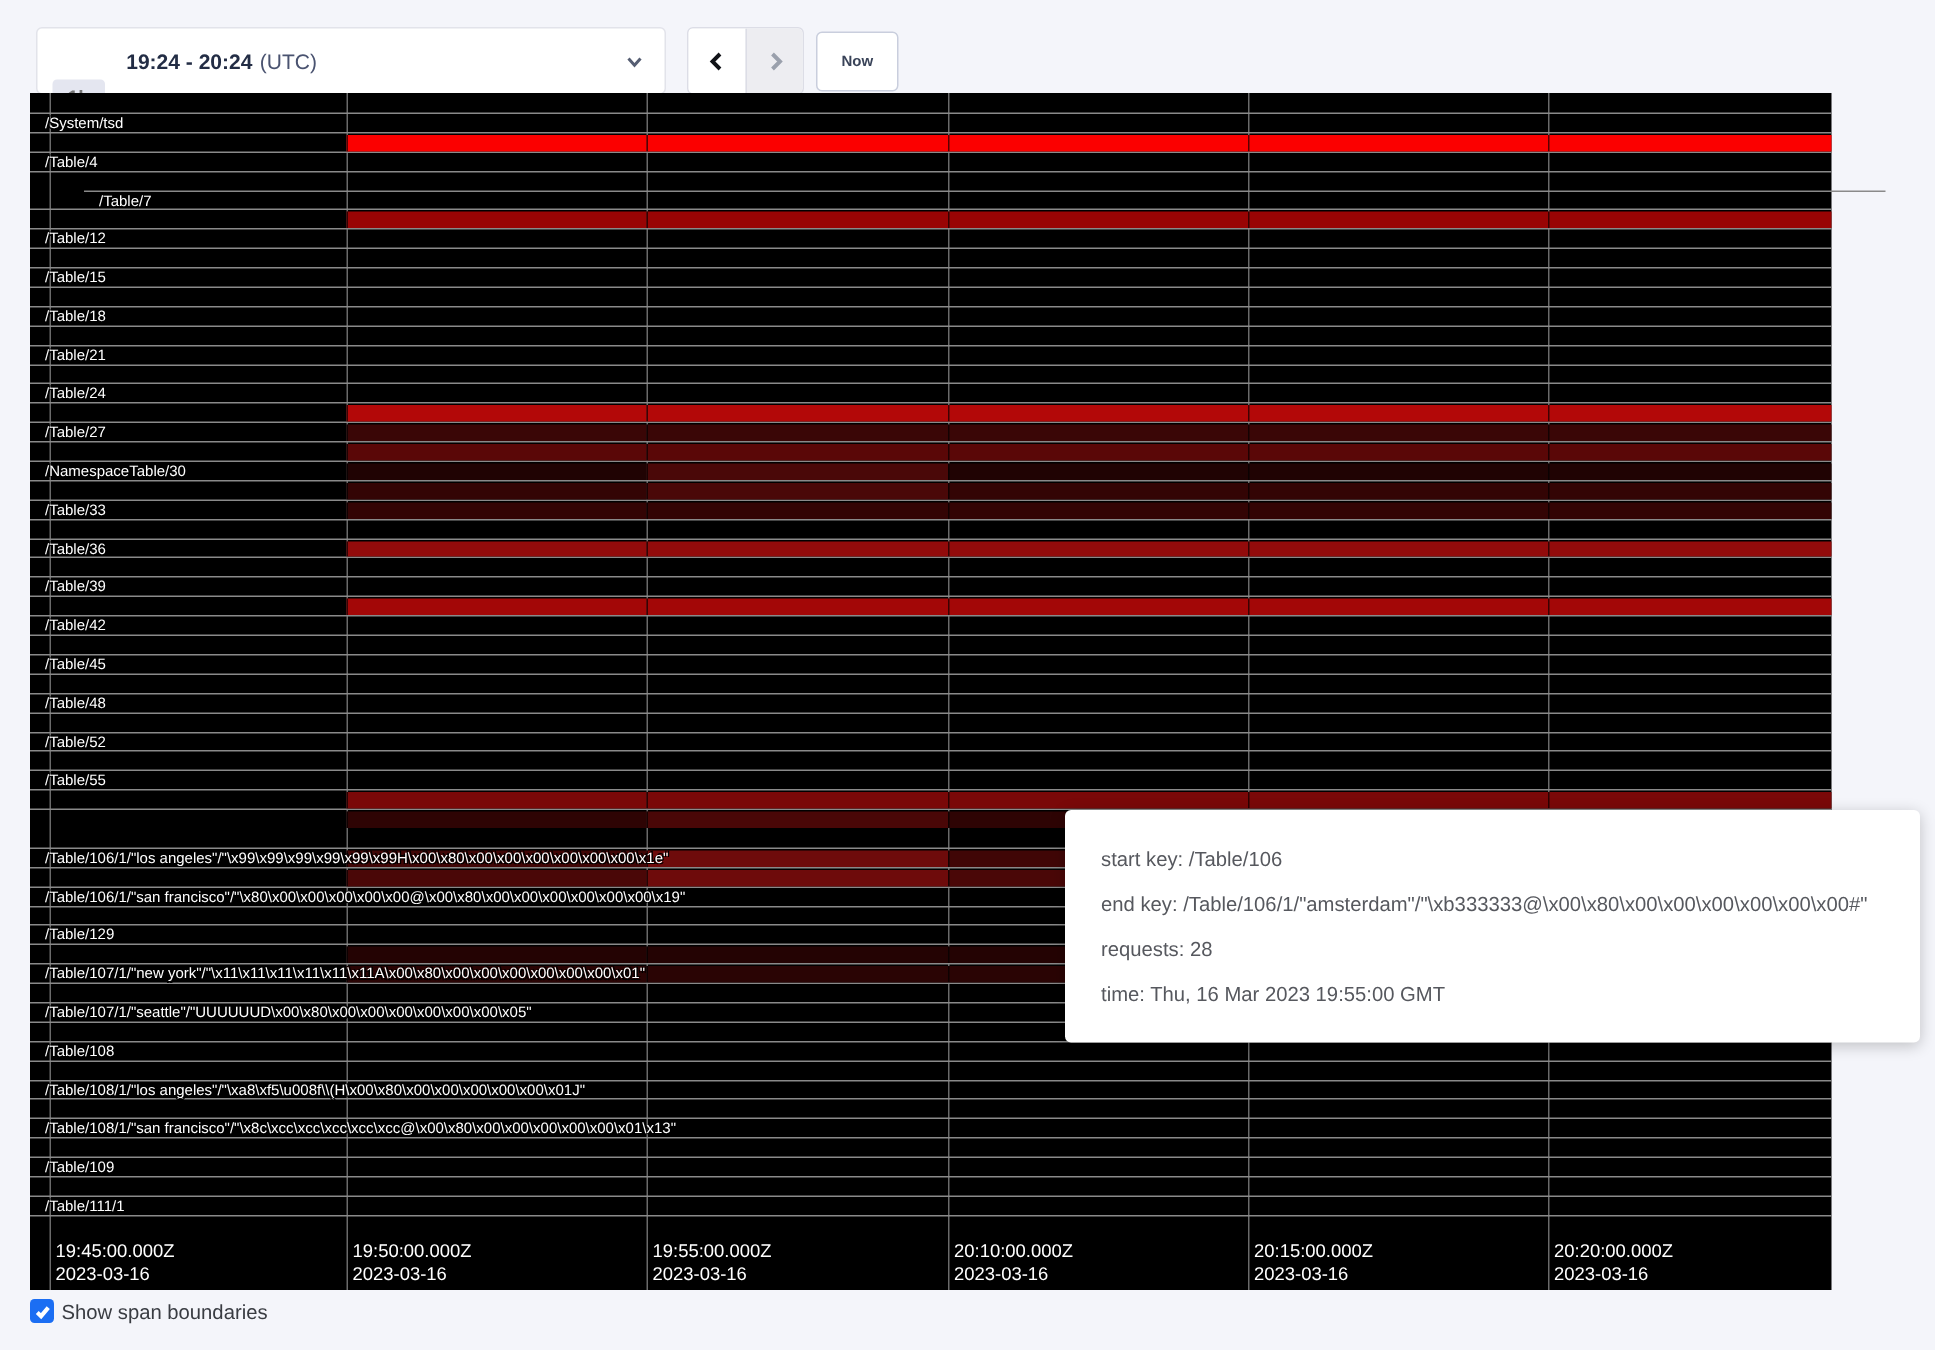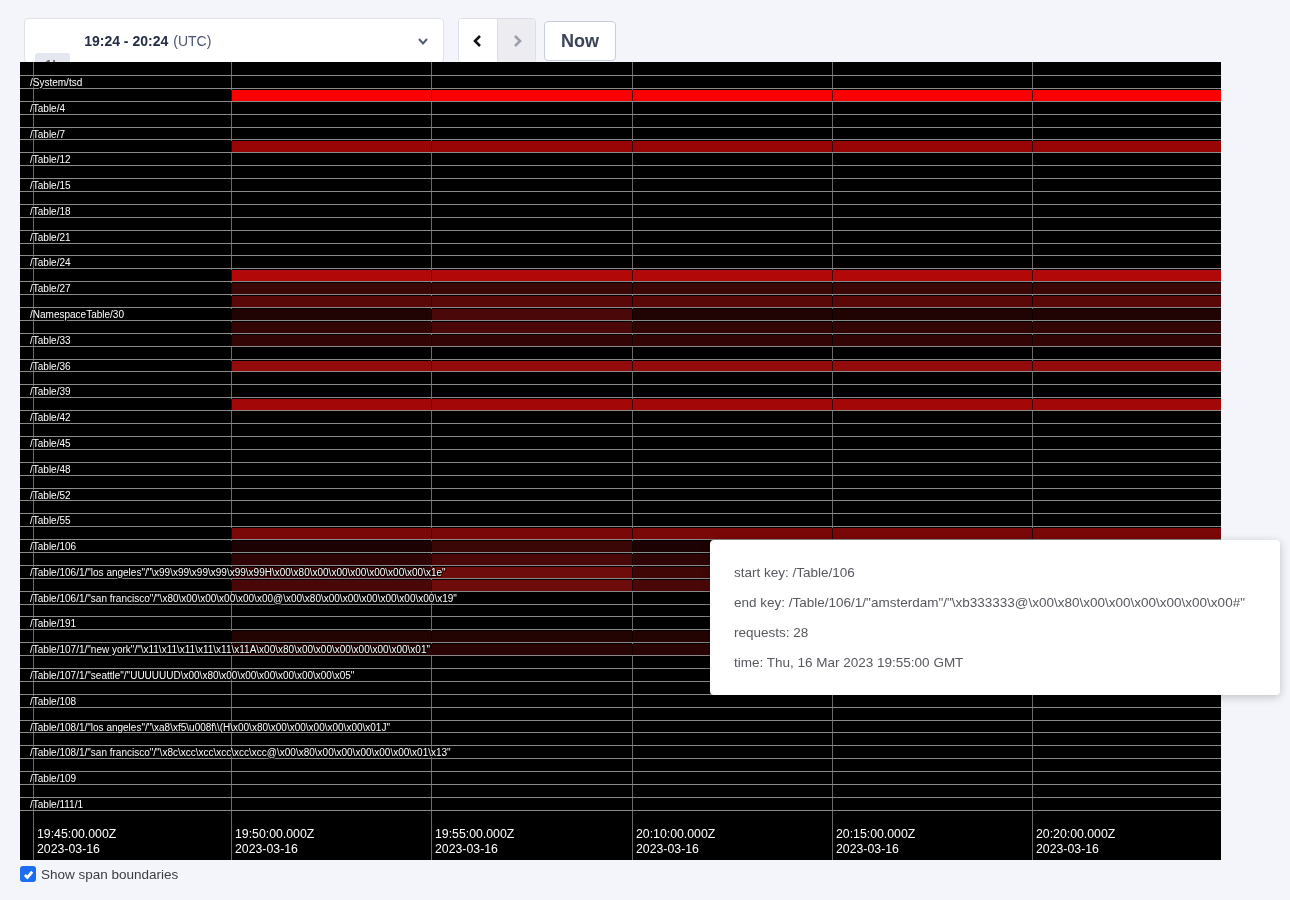--- a/index.html
+++ b/index.html
@@ -36,21 +36,21 @@
   .nav-btn + .nav-btn { border-left:1px solid #dcdde6; }
   .nav-btn.disabled { background:#ededf1; cursor:default; }
   .chev { width:14px; height:14px; fill:none; stroke-width:2.6; }
   .chev.prev { stroke:#111318; }
   .chev.next { stroke:#9aa0ac; }
 
   .now-btn {
     position:absolute; left:544px; top:21px; height:40px; padding:0 16px;
     background:#fff; border:1px solid #c9cedd; border-radius:4px;
     font-family:"Liberation Sans",sans-serif;
-    font-size:18px; font-weight:700; color:#394358; cursor:pointer;
+    font-size:10px; font-weight:700; color:#394358; cursor:pointer;
   }
 
   
   .keyvis {
     position:absolute; left:20px; top:62px; width:1201px; height:798px;
     background:#000; cursor:crosshair;
   }
   .rows-area { position:absolute; left:0; top:0; width:1201px; height:761px; }
   .vline { position:absolute; top:0; width:1px; height:798px; background:#6a6a6a; z-index:0; }
   .hm-row { position:relative; width:100%; }
@@ -134,21 +134,21 @@
           <div class="seg" style="left: 1012px; width: 189px; background: rgb(251, 0, 0);"></div>
         </div>
       </div>
       <div class="hm-row" style="height: 25.7931px;">
         <div class="half" style="height: 12.8966px;">
           <span class="row-label">/Table/4</span>
         </div>
         <div class="half" style="height: 12.8966px;"></div>
       </div>
       <div class="hm-row" style="height: 25.7931px;">
-        <div class="half" style="height: 12.8966px;">
+        <div class="half" style="height: 12.8966px; margin-left: 36px;">
           <span class="row-label">/Table/7</span>
         </div>
         <div class="half" style="height: 12.8966px;">
           <div class="seg" style="left: 211px; width: 200px; background: rgb(153, 4, 4);"></div>
           <div class="seg" style="left: 411px; width: 201px; background: rgb(153, 4, 4);"></div>
           <div class="seg" style="left: 612px; width: 200px; background: rgb(153, 4, 4);"></div>
           <div class="seg" style="left: 812px; width: 200px; background: rgb(153, 4, 4);"></div>
           <div class="seg" style="left: 1012px; width: 189px; background: rgb(153, 4, 4);"></div>
         </div>
       </div>
@@ -287,28 +287,20 @@
         <div class="half" style="height: 12.8966px;">
           <div class="seg" style="left: 211px; width: 200px; background: rgb(122, 8, 8);"></div>
           <div class="seg" style="left: 411px; width: 201px; background: rgb(122, 8, 8);"></div>
           <div class="seg" style="left: 612px; width: 200px; background: rgb(122, 8, 8);"></div>
           <div class="seg" style="left: 812px; width: 200px; background: rgb(122, 8, 8);"></div>
           <div class="seg" style="left: 1012px; width: 189px; background: rgb(122, 8, 8);"></div>
         </div>
       </div>
       <div class="hm-row" style="height: 25.7931px;">
         <div class="half" style="height: 12.8966px;">
-          <div class="seg" style="left: 211px; width: 200px; background: rgb(28, 2, 2);"></div>
-          <div class="seg" style="left: 411px; width: 201px; background: rgb(58, 6, 6);"></div>
-          <div class="seg" style="left: 612px; width: 200px; background: rgb(28, 2, 2);"></div>
-          <div class="seg" style="left: 812px; width: 200px; background: rgb(28, 2, 2);"></div>
-          <div class="seg" style="left: 1012px; width: 189px; background: rgb(28, 2, 2);"></div>
-          <span class="row-label">/Table/106</span>
-        </div>
-        <div class="half" style="height: 12.8966px;">
           <div class="seg" style="left: 211px; width: 200px; background: rgb(46, 4, 4);"></div>
           <div class="seg" style="left: 411px; width: 201px; background: rgb(74, 7, 7);"></div>
           <div class="seg" style="left: 612px; width: 200px; background: rgb(46, 4, 4);"></div>
           <div class="seg" style="left: 812px; width: 200px; background: rgb(46, 4, 4);"></div>
           <div class="seg" style="left: 1012px; width: 189px; background: rgb(46, 4, 4);"></div>
         </div>
       </div>
       <div class="hm-row" style="height: 25.7931px;">
         <div class="half" style="height: 12.8966px;">
           <div class="seg" style="left: 211px; width: 200px; background: rgb(64, 6, 6);"></div>
@@ -327,21 +319,21 @@
         </div>
       </div>
       <div class="hm-row" style="height: 25.7931px;">
         <div class="half" style="height: 12.8966px;">
           <span class="row-label">/Table/106/1/"san francisco"/"\x80\x00\x00\x00\x00\x00@\x00\x80\x00\x00\x00\x00\x00\x00\x19"</span>
         </div>
         <div class="half" style="height: 12.8966px;"></div>
       </div>
       <div class="hm-row" style="height: 25.7931px;">
         <div class="half" style="height: 12.8966px;">
-          <span class="row-label">/Table/191</span>
+          <span class="row-label">/Table/129</span>
         </div>
         <div class="half" style="height: 12.8966px;">
           <div class="seg" style="left: 211px; width: 200px; background: rgb(36, 3, 3);"></div>
           <div class="seg" style="left: 411px; width: 201px; background: rgb(36, 3, 3);"></div>
           <div class="seg" style="left: 612px; width: 200px; background: rgb(36, 3, 3);"></div>
           <div class="seg" style="left: 812px; width: 200px; background: rgb(36, 3, 3);"></div>
           <div class="seg" style="left: 1012px; width: 189px; background: rgb(36, 3, 3);"></div>
         </div>
       </div>
       <div class="hm-row" style="height: 25.7931px;">

